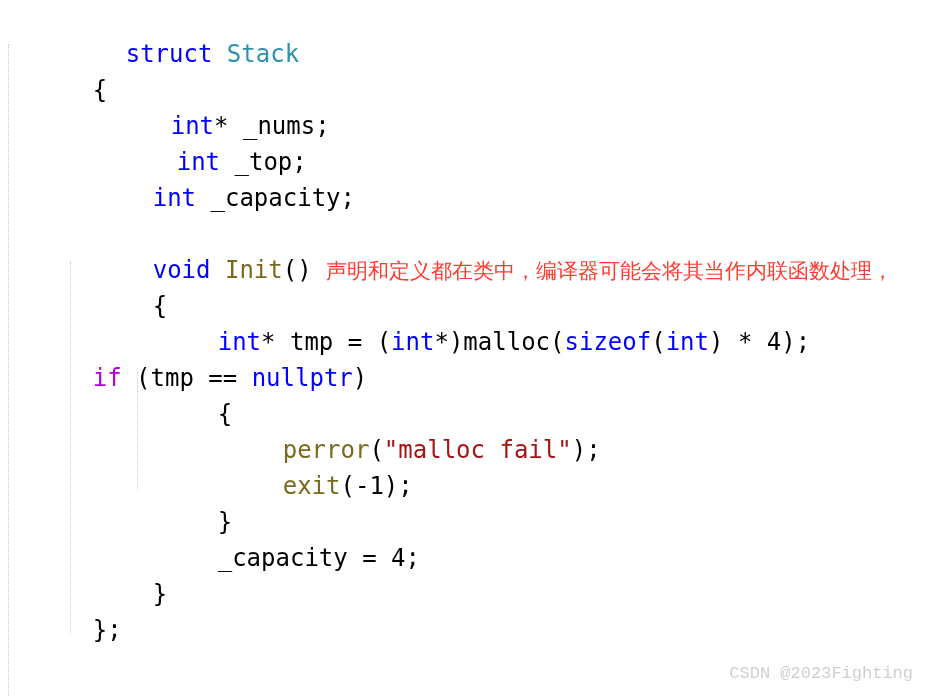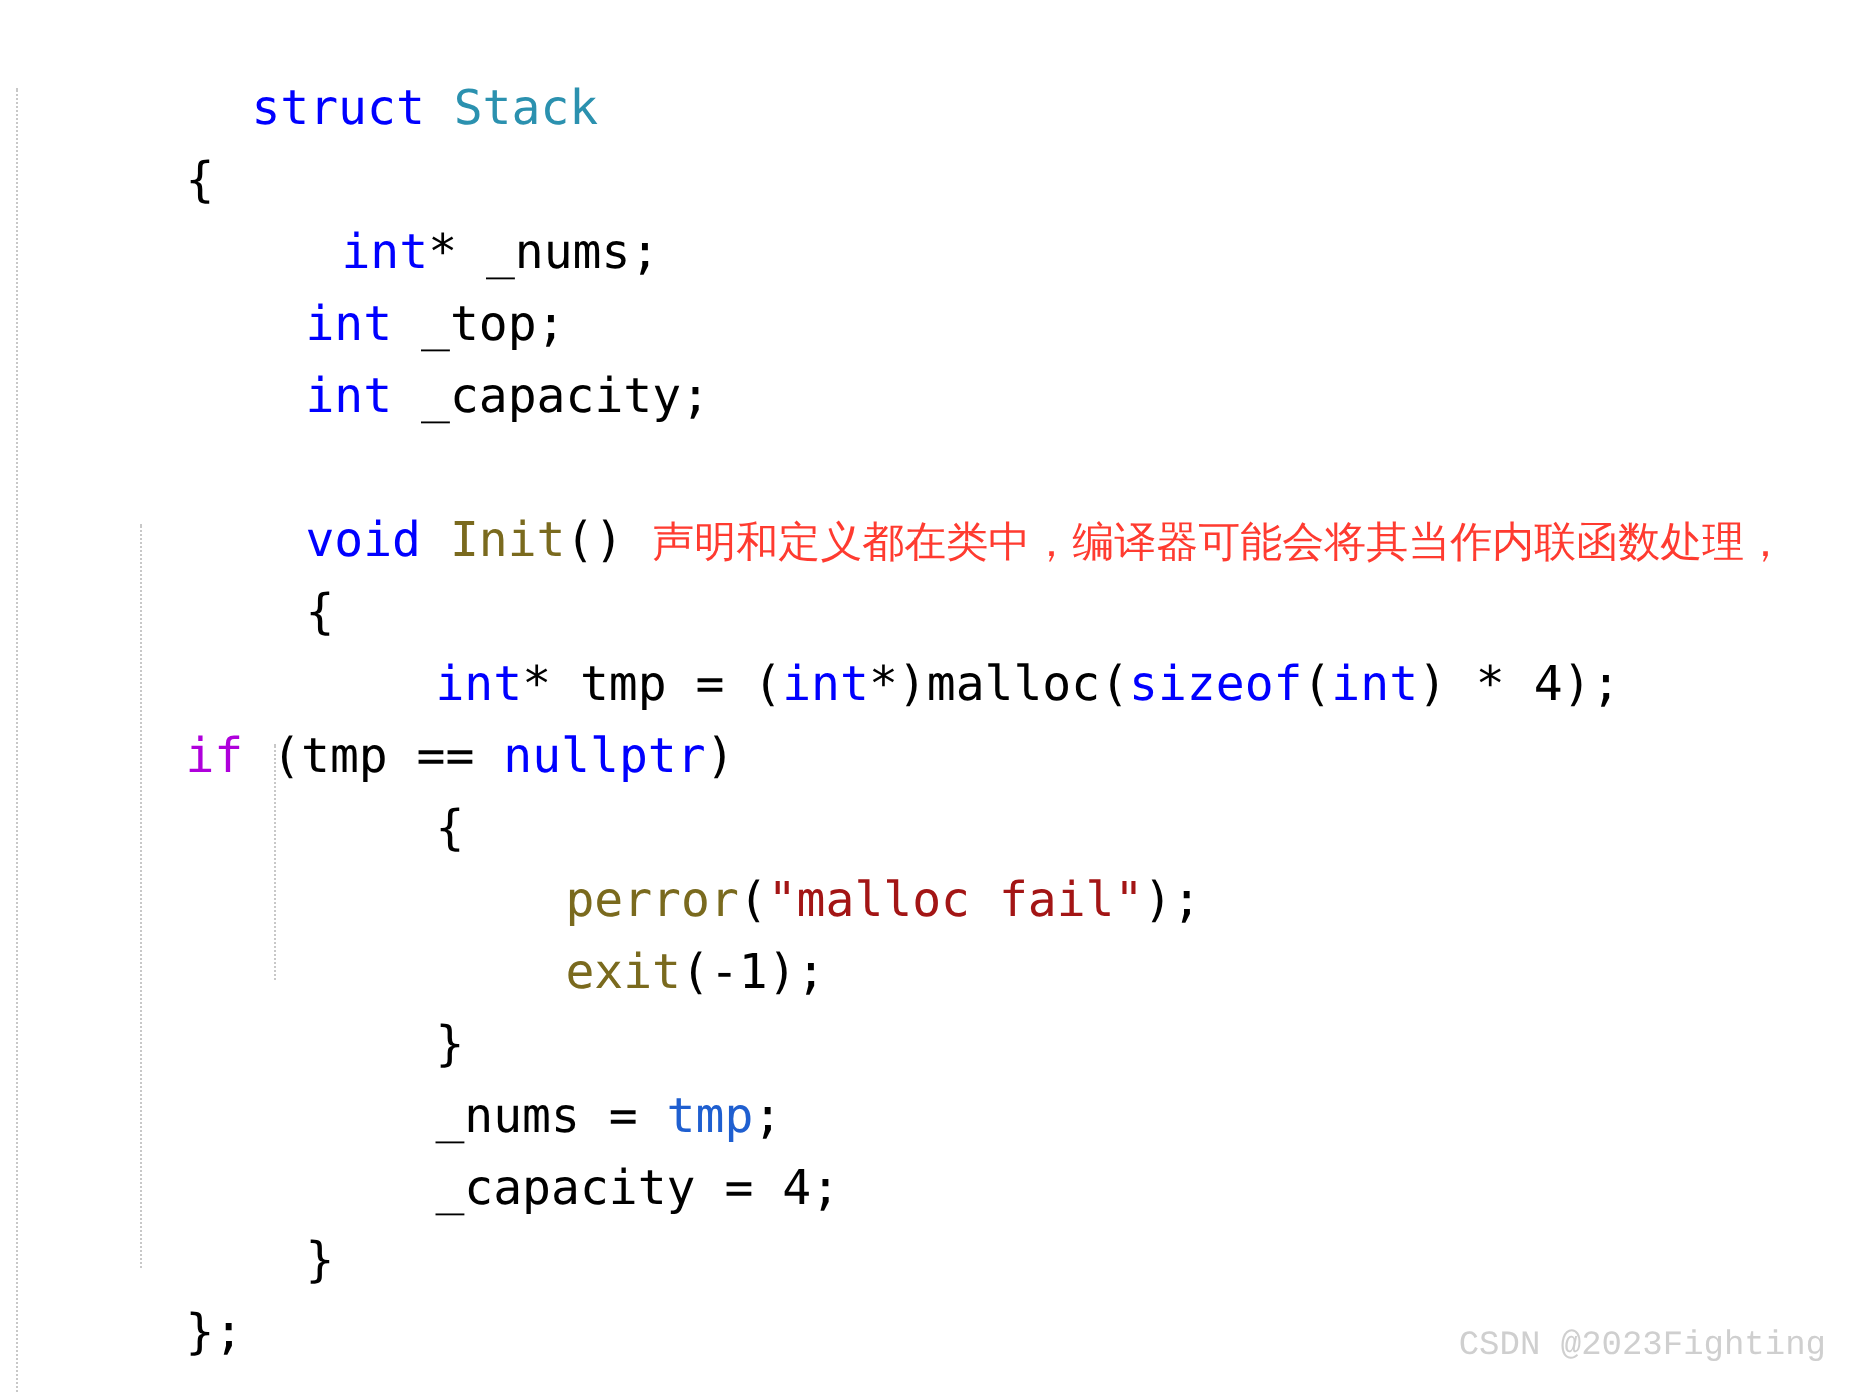--- a/index.html
+++ b/index.html
@@ -91,21 +91,21 @@
     </div>
 
     <div class="line" style="padding-left:6px;">
       <span class="punct">{</span>
     </div>
 
     <div class="line" style="padding-left:84px;">
       <span class="kw">int</span><span class="plain">* _nums;</span>
     </div>
 
-    <div class="line" style="padding-left:66px;">
+    <div class="line" style="padding-left:90px;">
       <span class="kw">int</span><span class="plain"> _top;</span>
     </div>
 
     <div class="line" style="padding-left:66px;">
       <span class="kw">int</span><span class="plain"> _capacity;</span>
     </div>
 
     <div class="line" style="padding-left:66px;">
       <span class="plain"></span>
     </div>
@@ -135,23 +135,20 @@
     </div>
 
     <div class="line" style="padding-left:196px;">
       <span class="fn">exit</span><span class="plain">(-1);</span>
     </div>
 
     <div class="line" style="padding-left:131px;">
       <span class="punct">}</span>
     </div>
 
-    <div class="line" style="padding-left:131px;">
-      <span class="plain">_nums = </span><span class="var">tmp</span><span class="plain">;</span>
-    </div>
 
 
     <div class="line" style="padding-left:131px;">
       <span class="plain">_capacity = 4;</span>
     </div>
 
     <div class="line" style="padding-left:66px;">
       <span class="punct">}</span>
     </div>
 

